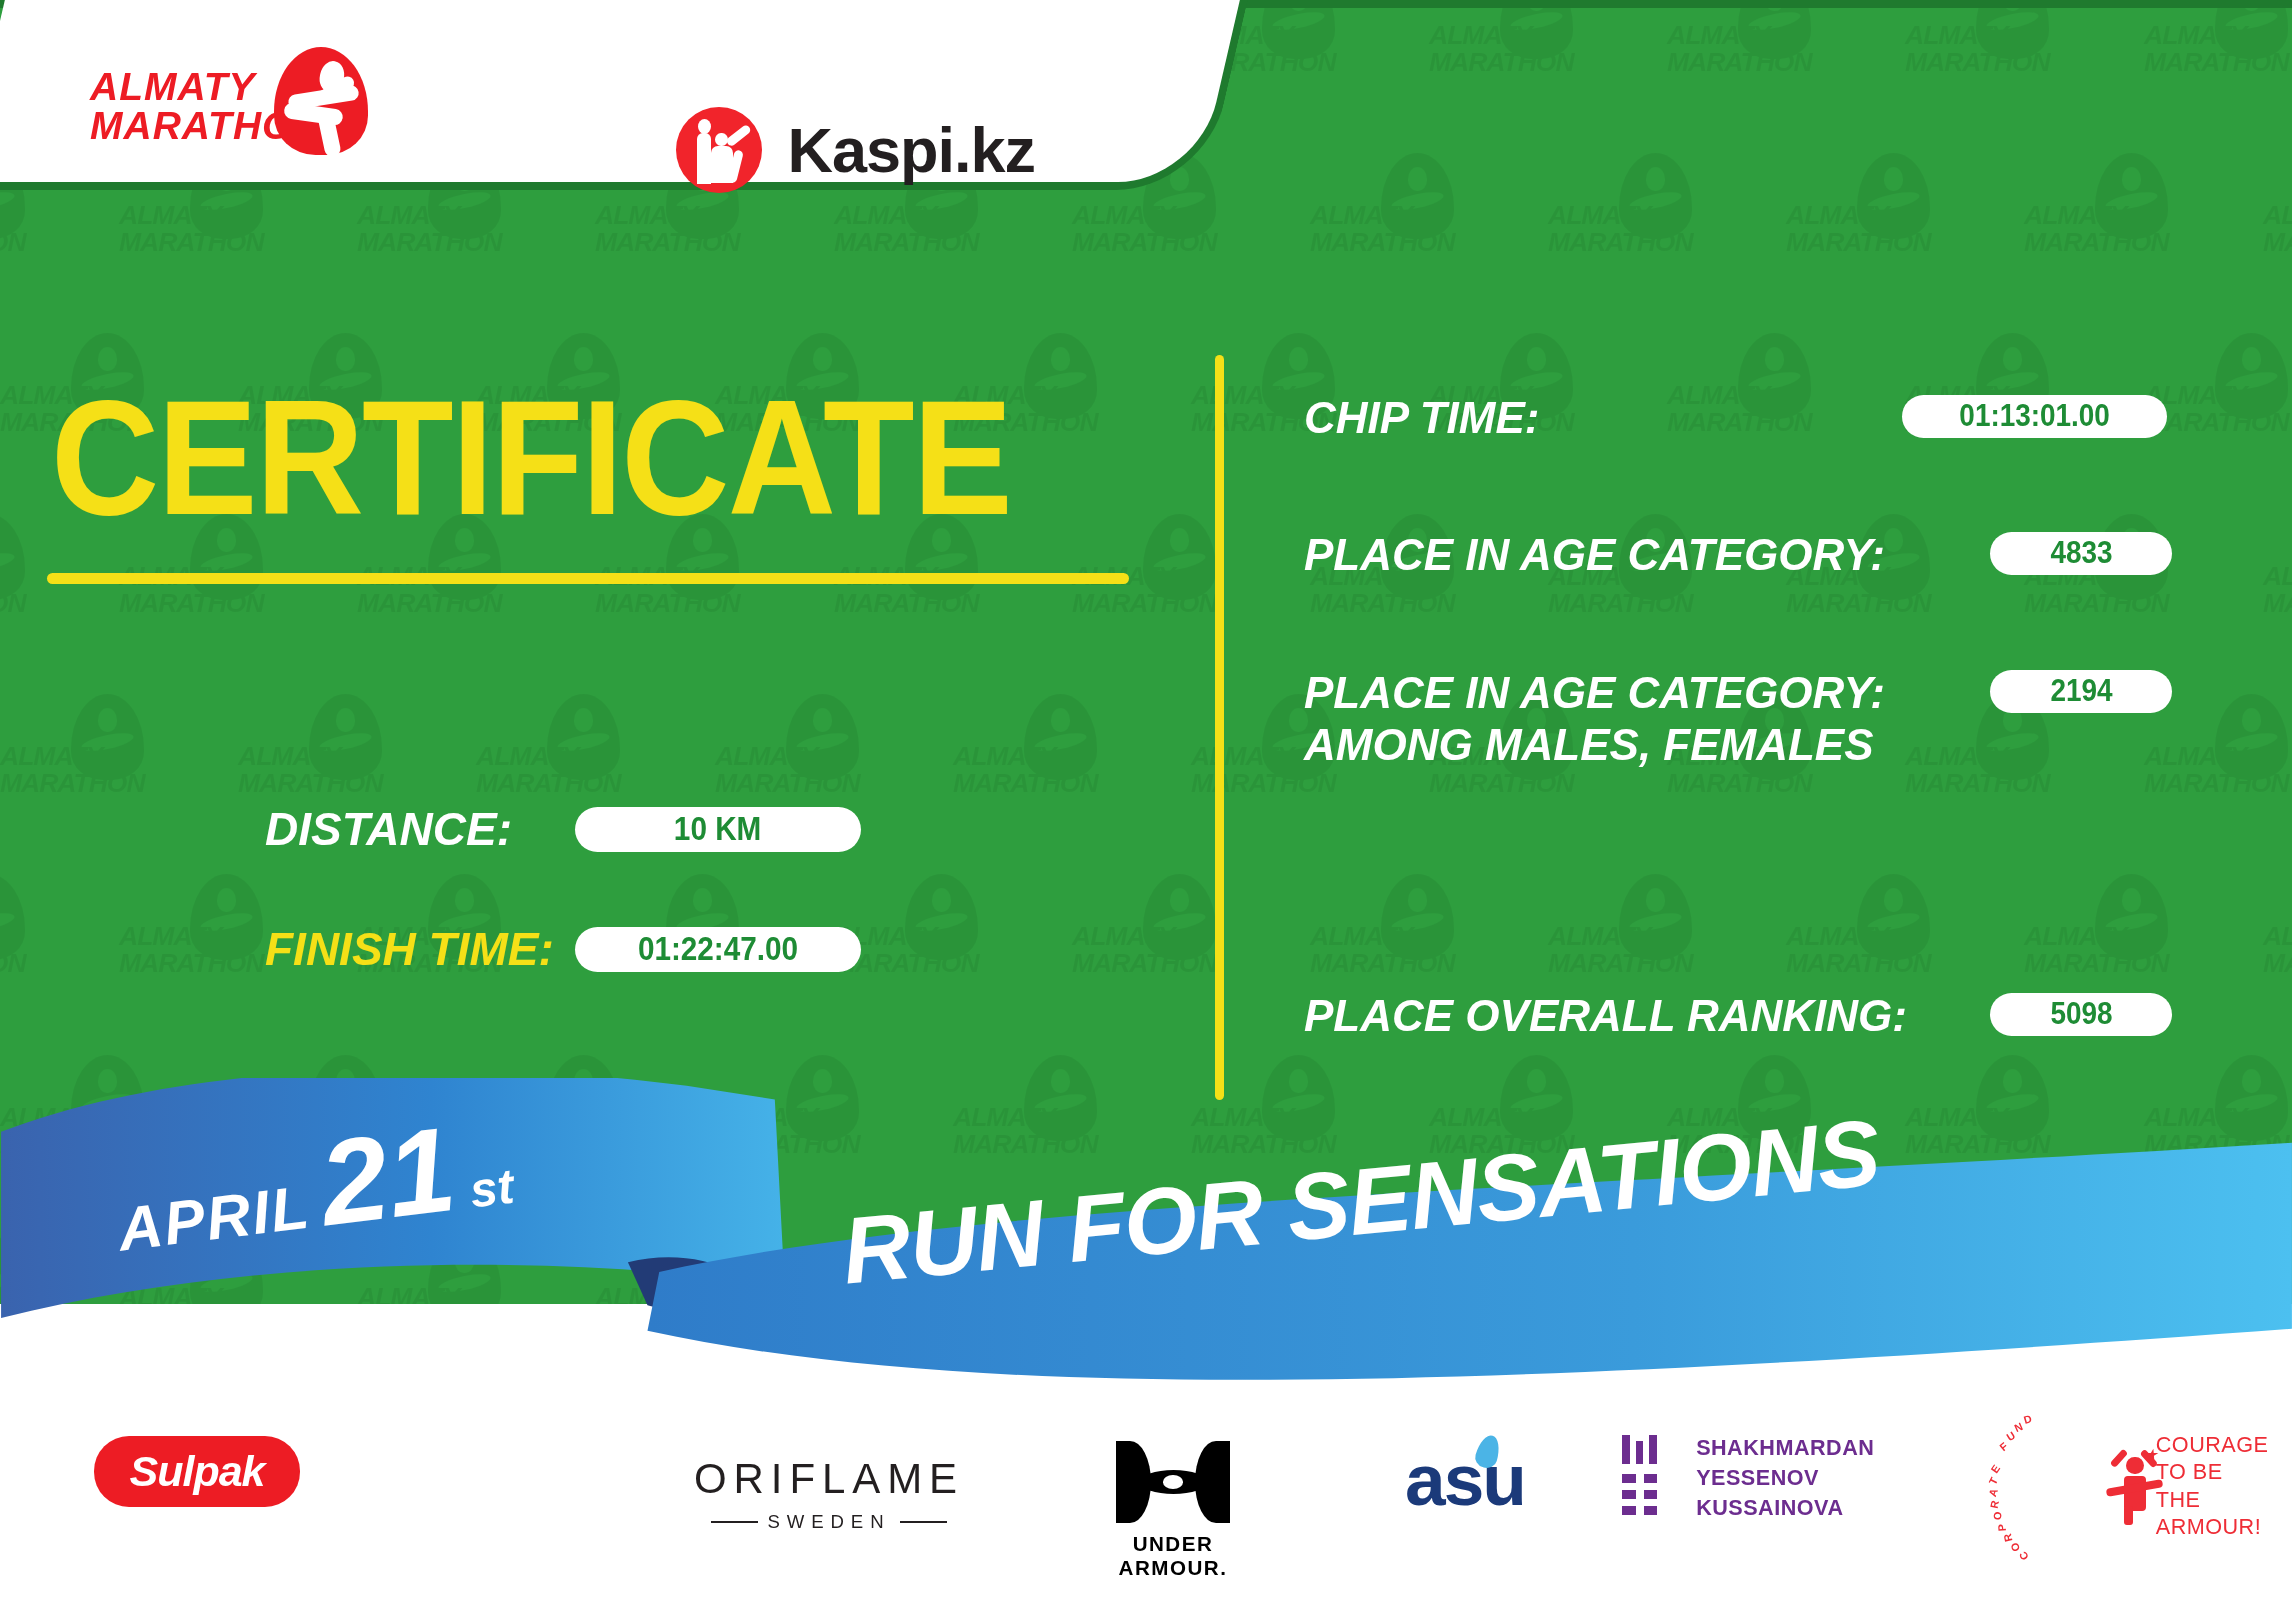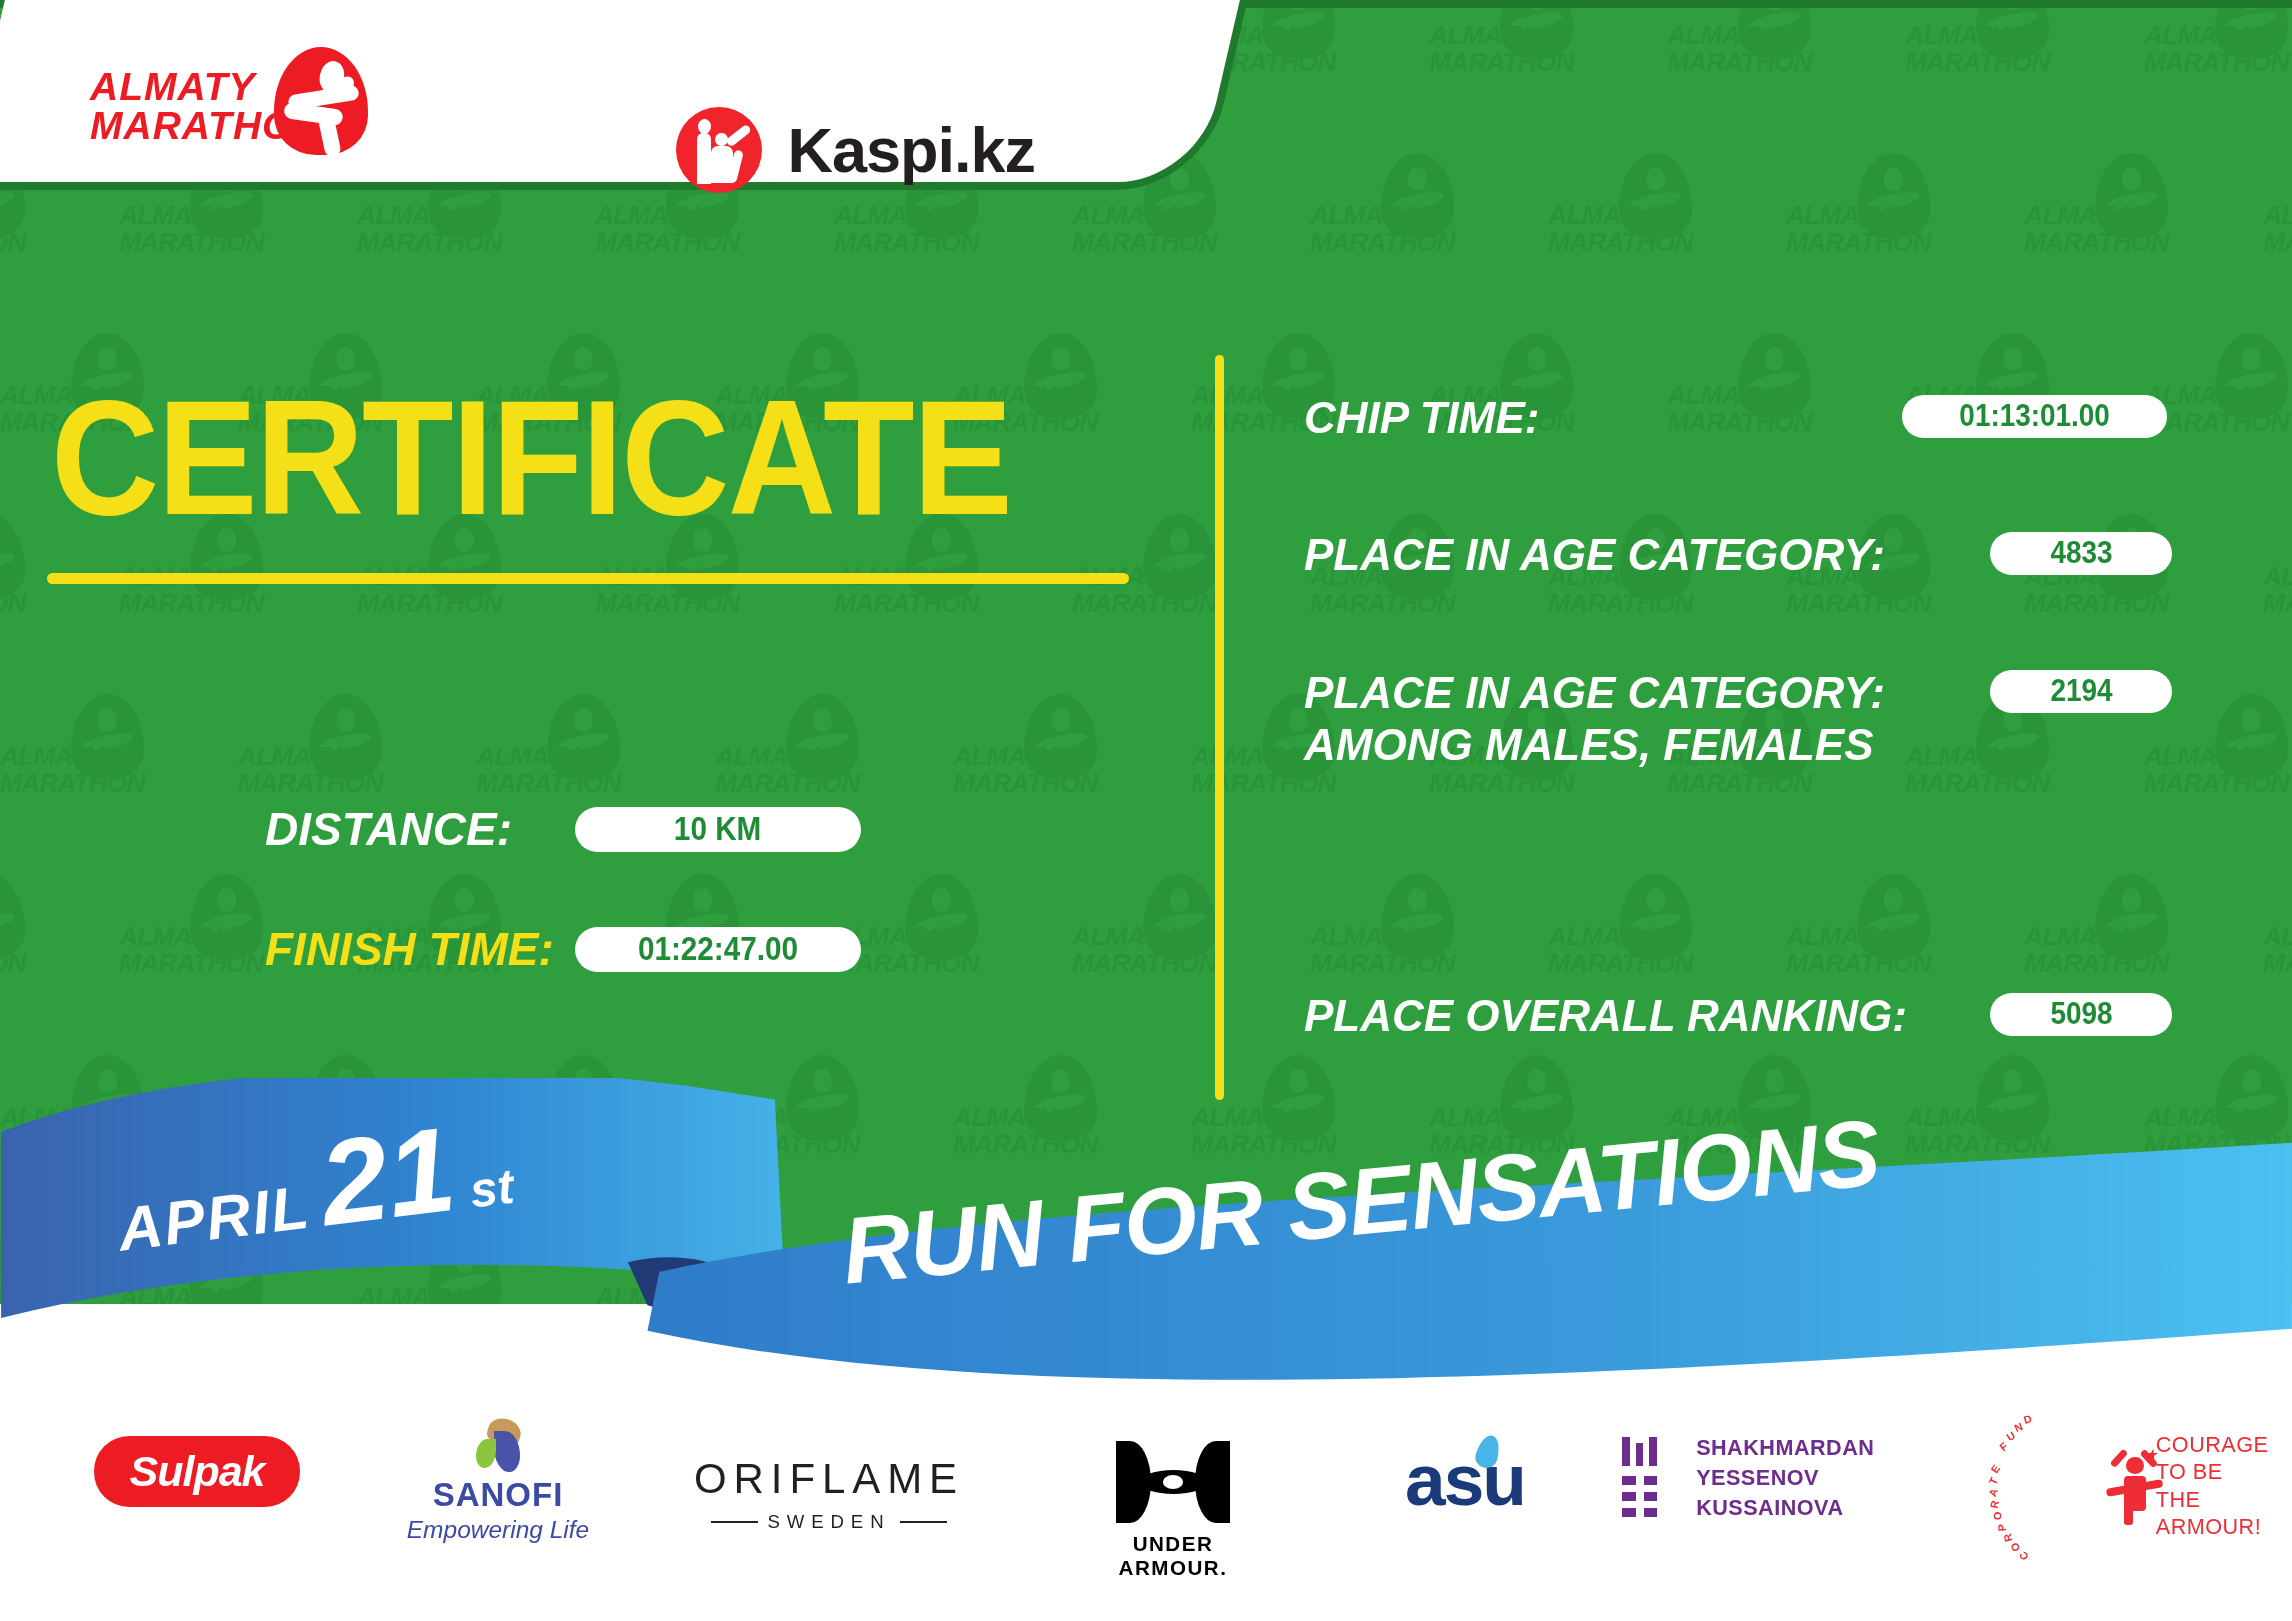--- a/index.html
+++ b/index.html
@@ -216,21 +216,21 @@
     border-radius:60% 0 0 60% / 50% 0 0 50%;}
   .ua-mid{position:absolute;left:25.5px;top:29px;width:67px;height:23.5px;background:#000;border-radius:50%;}
   .ua-hole{position:absolute;left:49px;top:34px;width:19.6px;height:13.7px;background:#fff;border-radius:50%;}
   .ua-name{color:#000;font-size:20.6px;font-weight:bold;letter-spacing:1.5px;margin-top:8.8px;}
 
   .sp-asu{position:absolute;left:1367px;top:1443px;width:196px;text-align:center;}
   .asu-text{color:#1b3a7a;font-size:73px;font-weight:bold;letter-spacing:-2px;line-height:73px;}
   .asu-drop{position:absolute;left:110px;top:-7.8px;width:21.6px;height:33px;background:#4bb4e6;
     border-radius:50% 50% 50% 50% / 70% 70% 30% 30%;transform:rotate(16deg);}
 
-  .sp-shak{position:absolute;left:1622px;top:1433px;width:353px;display:flex;align-items:flex-end;gap:26px;}
+  .sp-shak{position:absolute;left:1622px;top:1433px;width:353px;display:flex;align-items:center;gap:26px;}
   .shak-mark{position:relative;width:53px;height:86px;}
   .shak-mark i{position:absolute;background:#6c2d8f;display:block;}
   .shak-name{color:#6c2d8f;font-weight:bold;font-size:21.6px;line-height:30px;letter-spacing:0.5px;}
 
   .sp-cf{position:absolute;left:2045px;top:1431px;width:225px;display:flex;align-items:center;gap:9.8px;}
   .cf-arc{position:relative;width:73px;height:88px;}
   .cf-arc span{position:absolute;left:0;top:0;color:#ee2d36;font-size:10.8px;font-weight:bold;
     transform-origin:36px 47px;letter-spacing:0;}
   .cf-fig{position:relative;width:51px;height:82px;}
   .cf-fig .h{position:absolute;left:17.6px;top:11.8px;width:17.6px;height:17.6px;background:#ee2d36;border-radius:50%;}
@@ -926,29 +926,20 @@
     <span class="rd-month">APRIL</span>
     <span class="rd-day">21</span>
     <span class="rd-sup">st</span>
   </div>
   <div class="ribbon-slogan">RUN FOR SENSATIONS</div>
 
   <div class="sp-sulpak">
     <span>Sulpak</span>
   </div>
 
-  <div class="sp-sanofi">
-    <div class="sanofi-mark">
-        <i class="s1"></i>
-        <i class="s2"></i>
-        <i class="s3"></i>
-      </div>
-    <div class="sanofi-name">SANOFI</div>
-    <div class="sanofi-tag">Empowering Life</div>
-  </div>
 
   <div class="sp-oriflame">
     <div class="ori-name">ORIFLAME</div>
     <div class="ori-sub">
       <span class="ori-line"></span>
       <span class="ori-sweden">SWEDEN</span>
       <span class="ori-line"></span>
     </div>
   </div>
 

